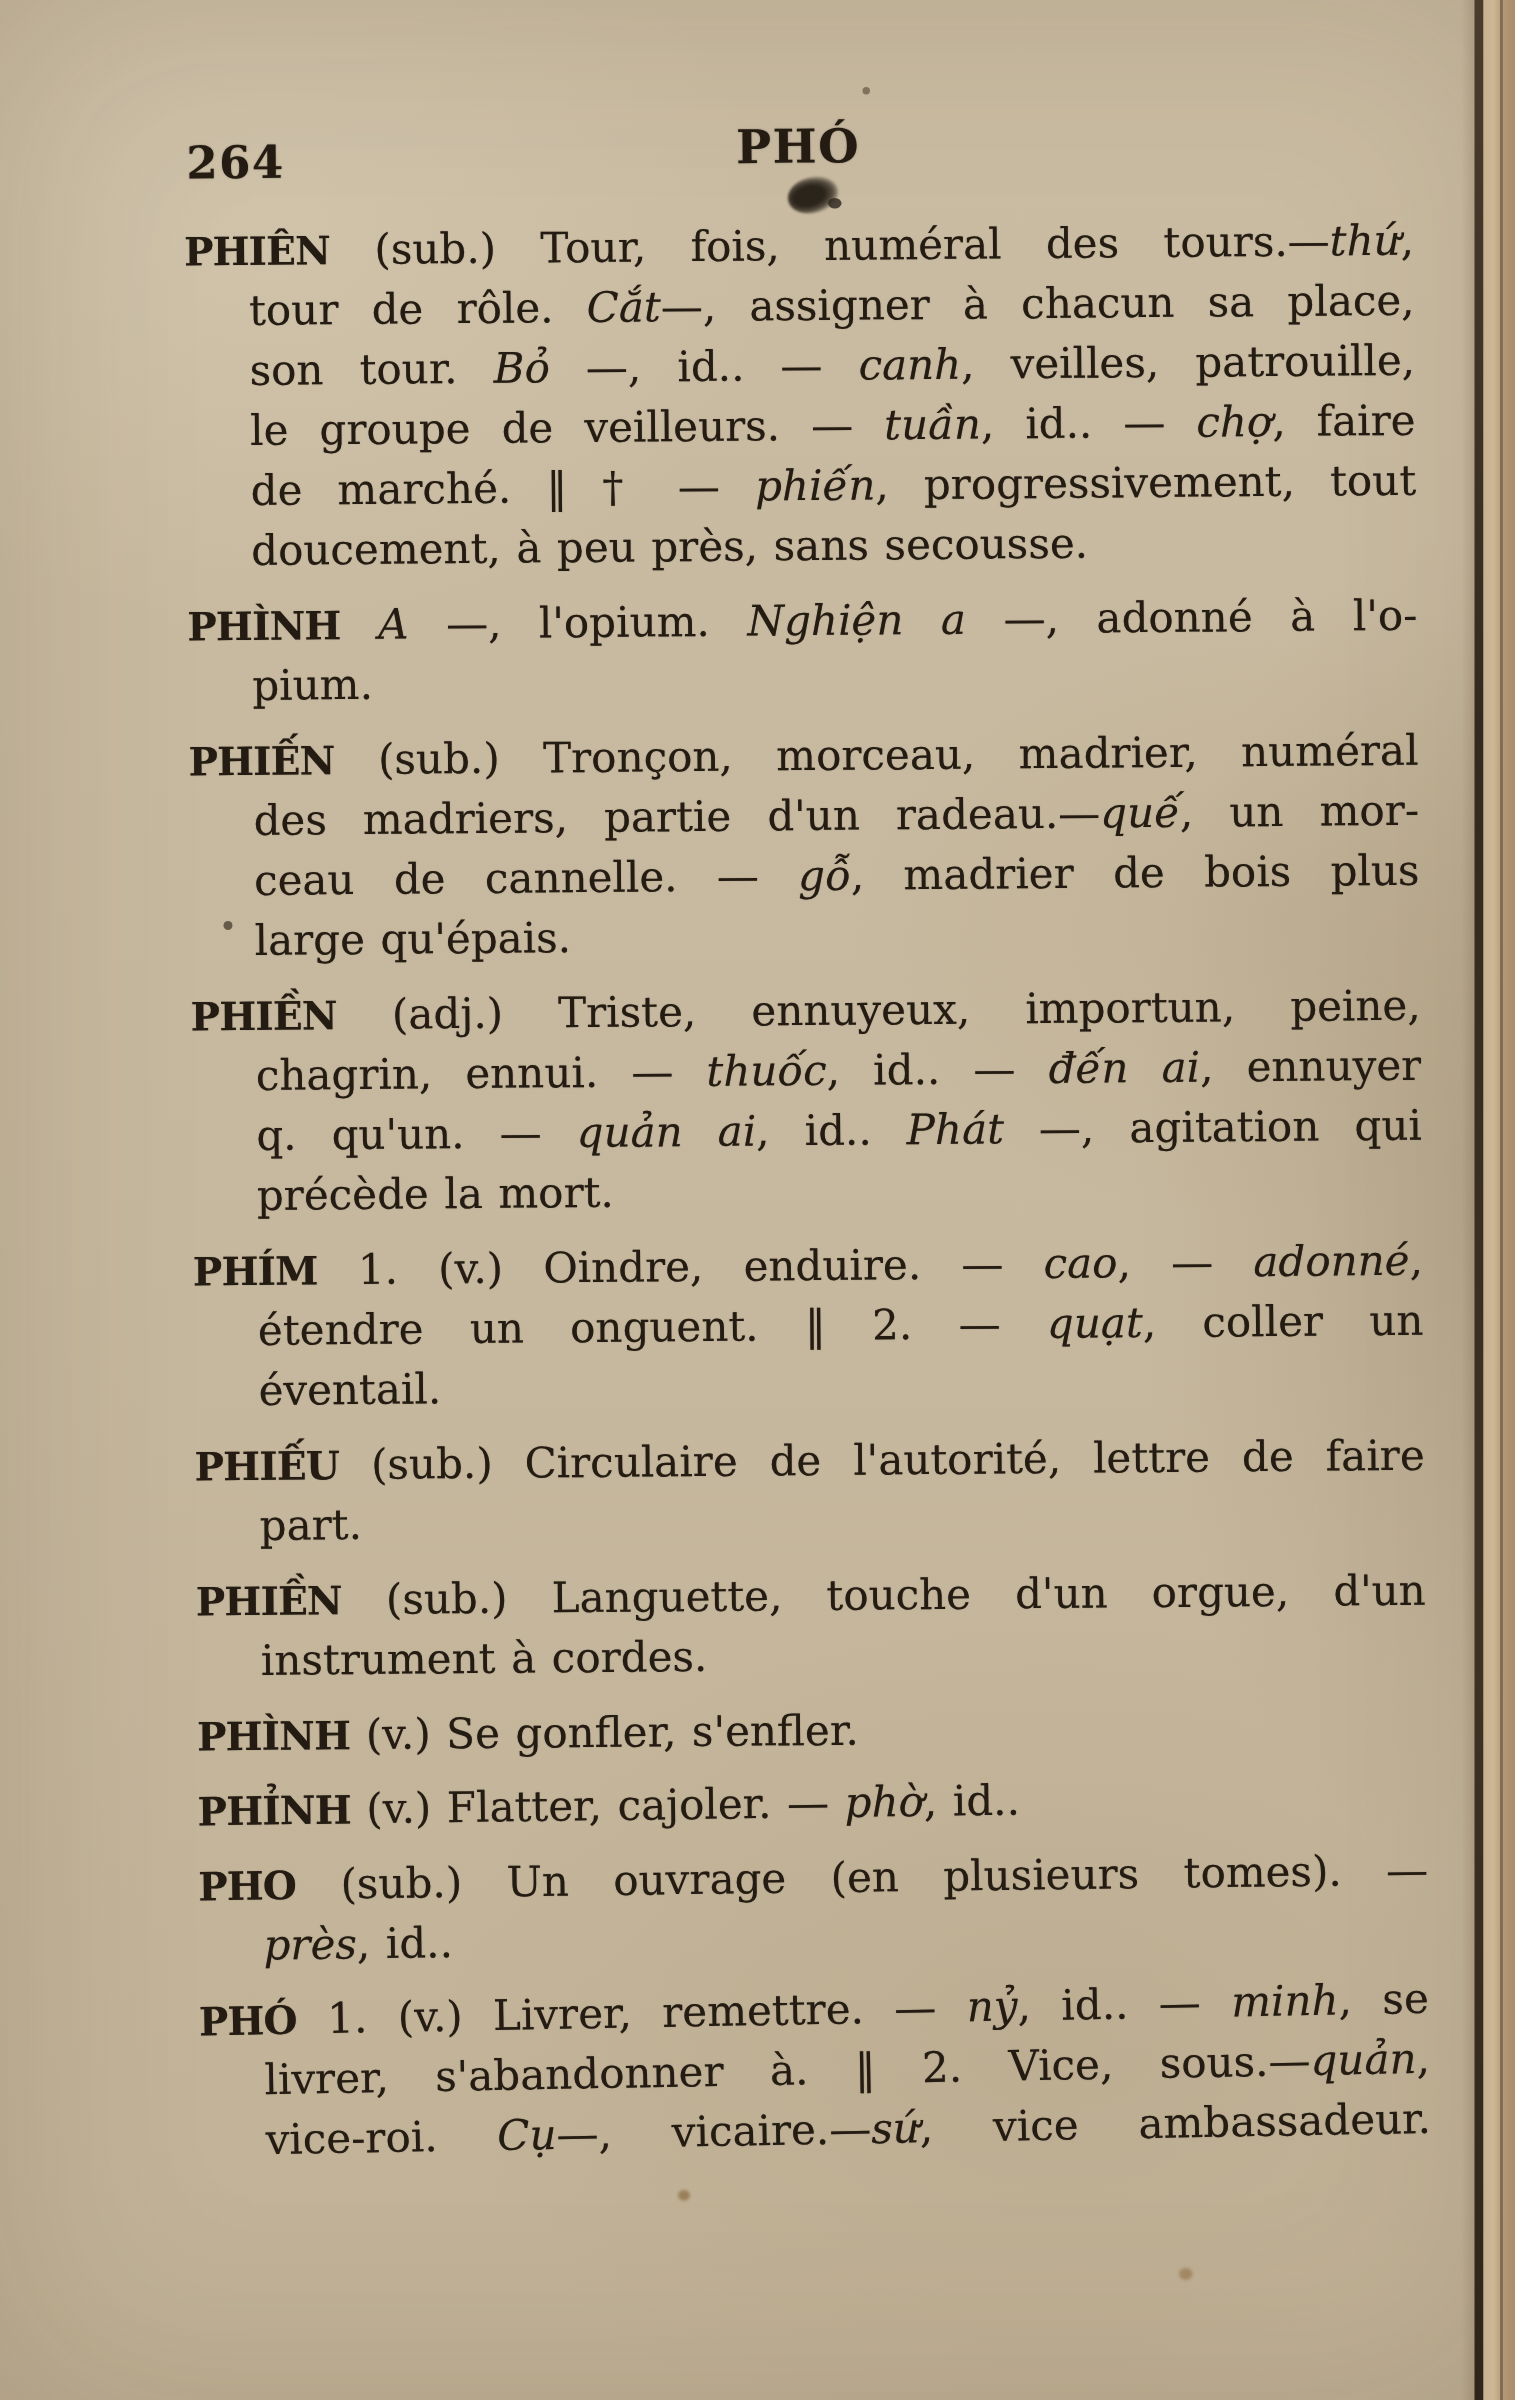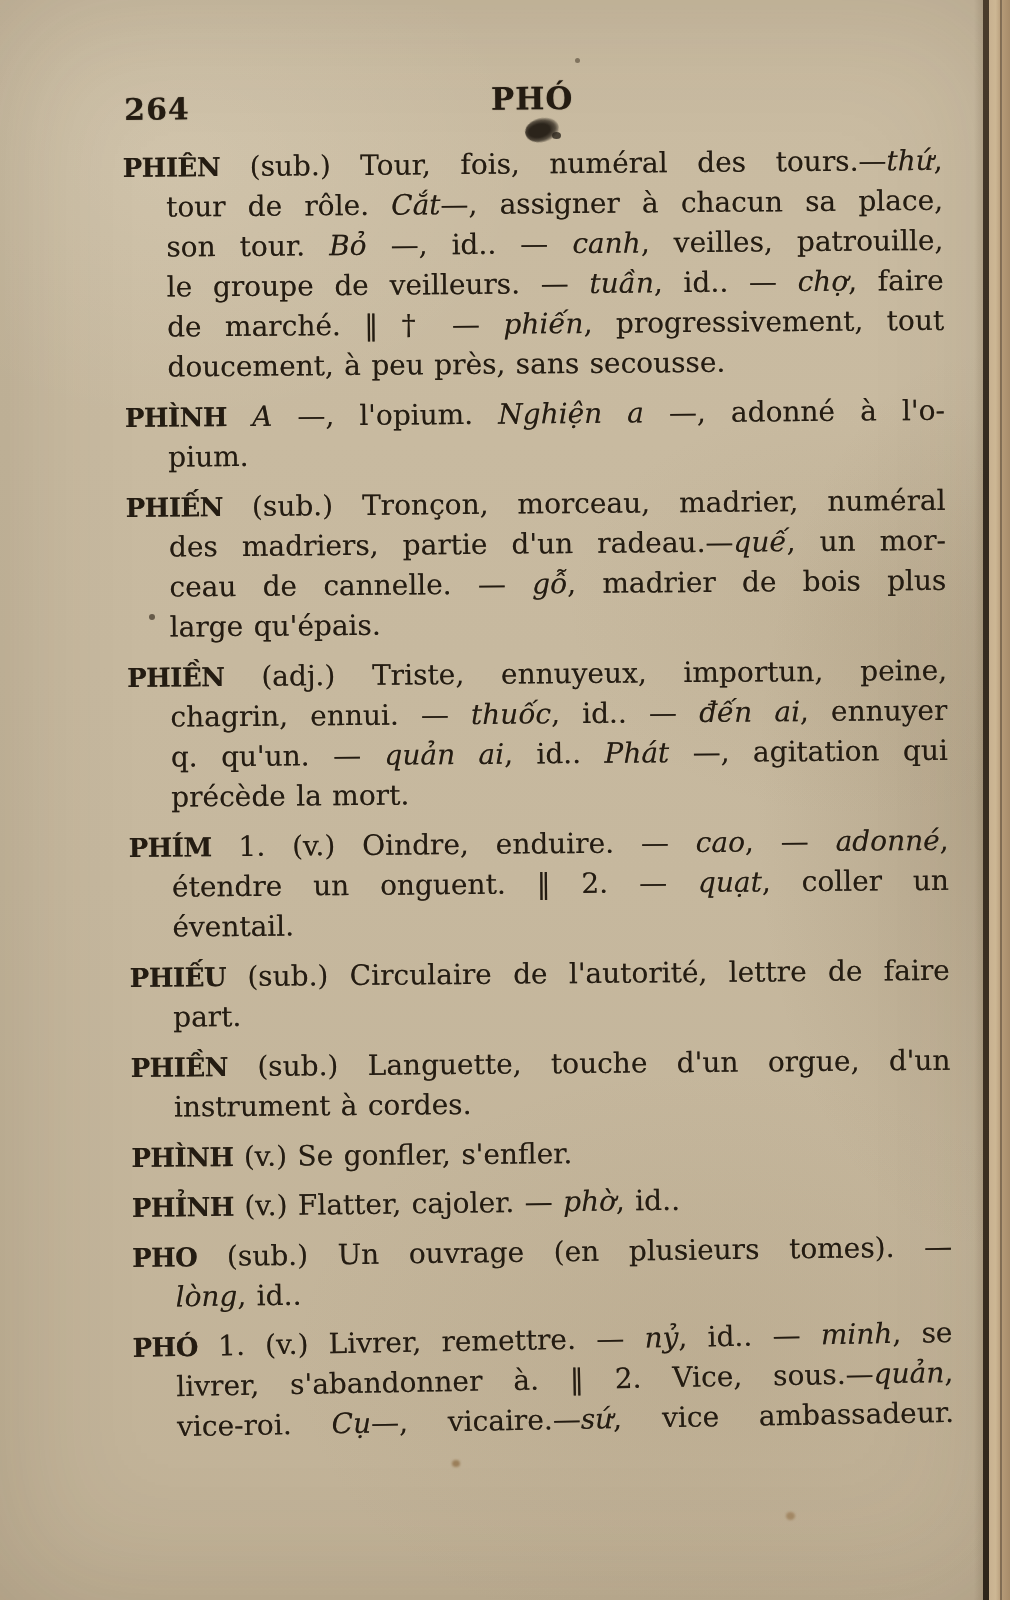--- a/index.html
+++ b/index.html
@@ -131,21 +131,21 @@
           <div class="line cont last"><span class="s-r">instrument à cordes.</span></div>
         </div>
         <div class="entry">
           <div class="line last"><span class="s-h">PHÌNH</span><span class="s-r"> (v.) Se gonfler, s'enfler.</span></div>
         </div>
         <div class="entry">
           <div class="line last"><span class="s-h">PHỈNH</span><span class="s-r"> (v.) Flatter, cajoler. — </span><span class="s-i">phờ</span><span class="s-r">, id..</span></div>
         </div>
         <div class="entry">
           <div class="line"><span class="s-h">PHO</span><span class="s-r"> (sub.) Un ouvrage (en plusieurs tomes). —</span></div>
-          <div class="line cont last"><span class="s-i">lòng</span><span class="s-r">, id..</span></div>
+          <div class="line cont last"><span class="s-i">près</span><span class="s-r">, id..</span></div>
         </div>
         <div class="entry">
           <div class="line"><span class="s-h">PHÓ</span><span class="s-r"> 1. (v.) Livrer, remettre. — </span><span class="s-i">nỷ</span><span class="s-r">, id.. — </span><span class="s-i">minh</span><span class="s-r">, se</span></div>
           <div class="line cont"><span class="s-r">livrer, s'abandonner à.&nbsp;‖ 2. Vice, sous.—</span><span class="s-i">quản</span><span class="s-r">,</span></div>
           <div class="line cont"><span class="s-r">vice-roi. </span><span class="s-i">Cụ</span><span class="s-r">—, vicaire.—</span><span class="s-i">sứ</span><span class="s-r">, vice ambassadeur.</span></div>
         </div>
       </div>
   </div>
 
   <div class="ink-blot"></div>

